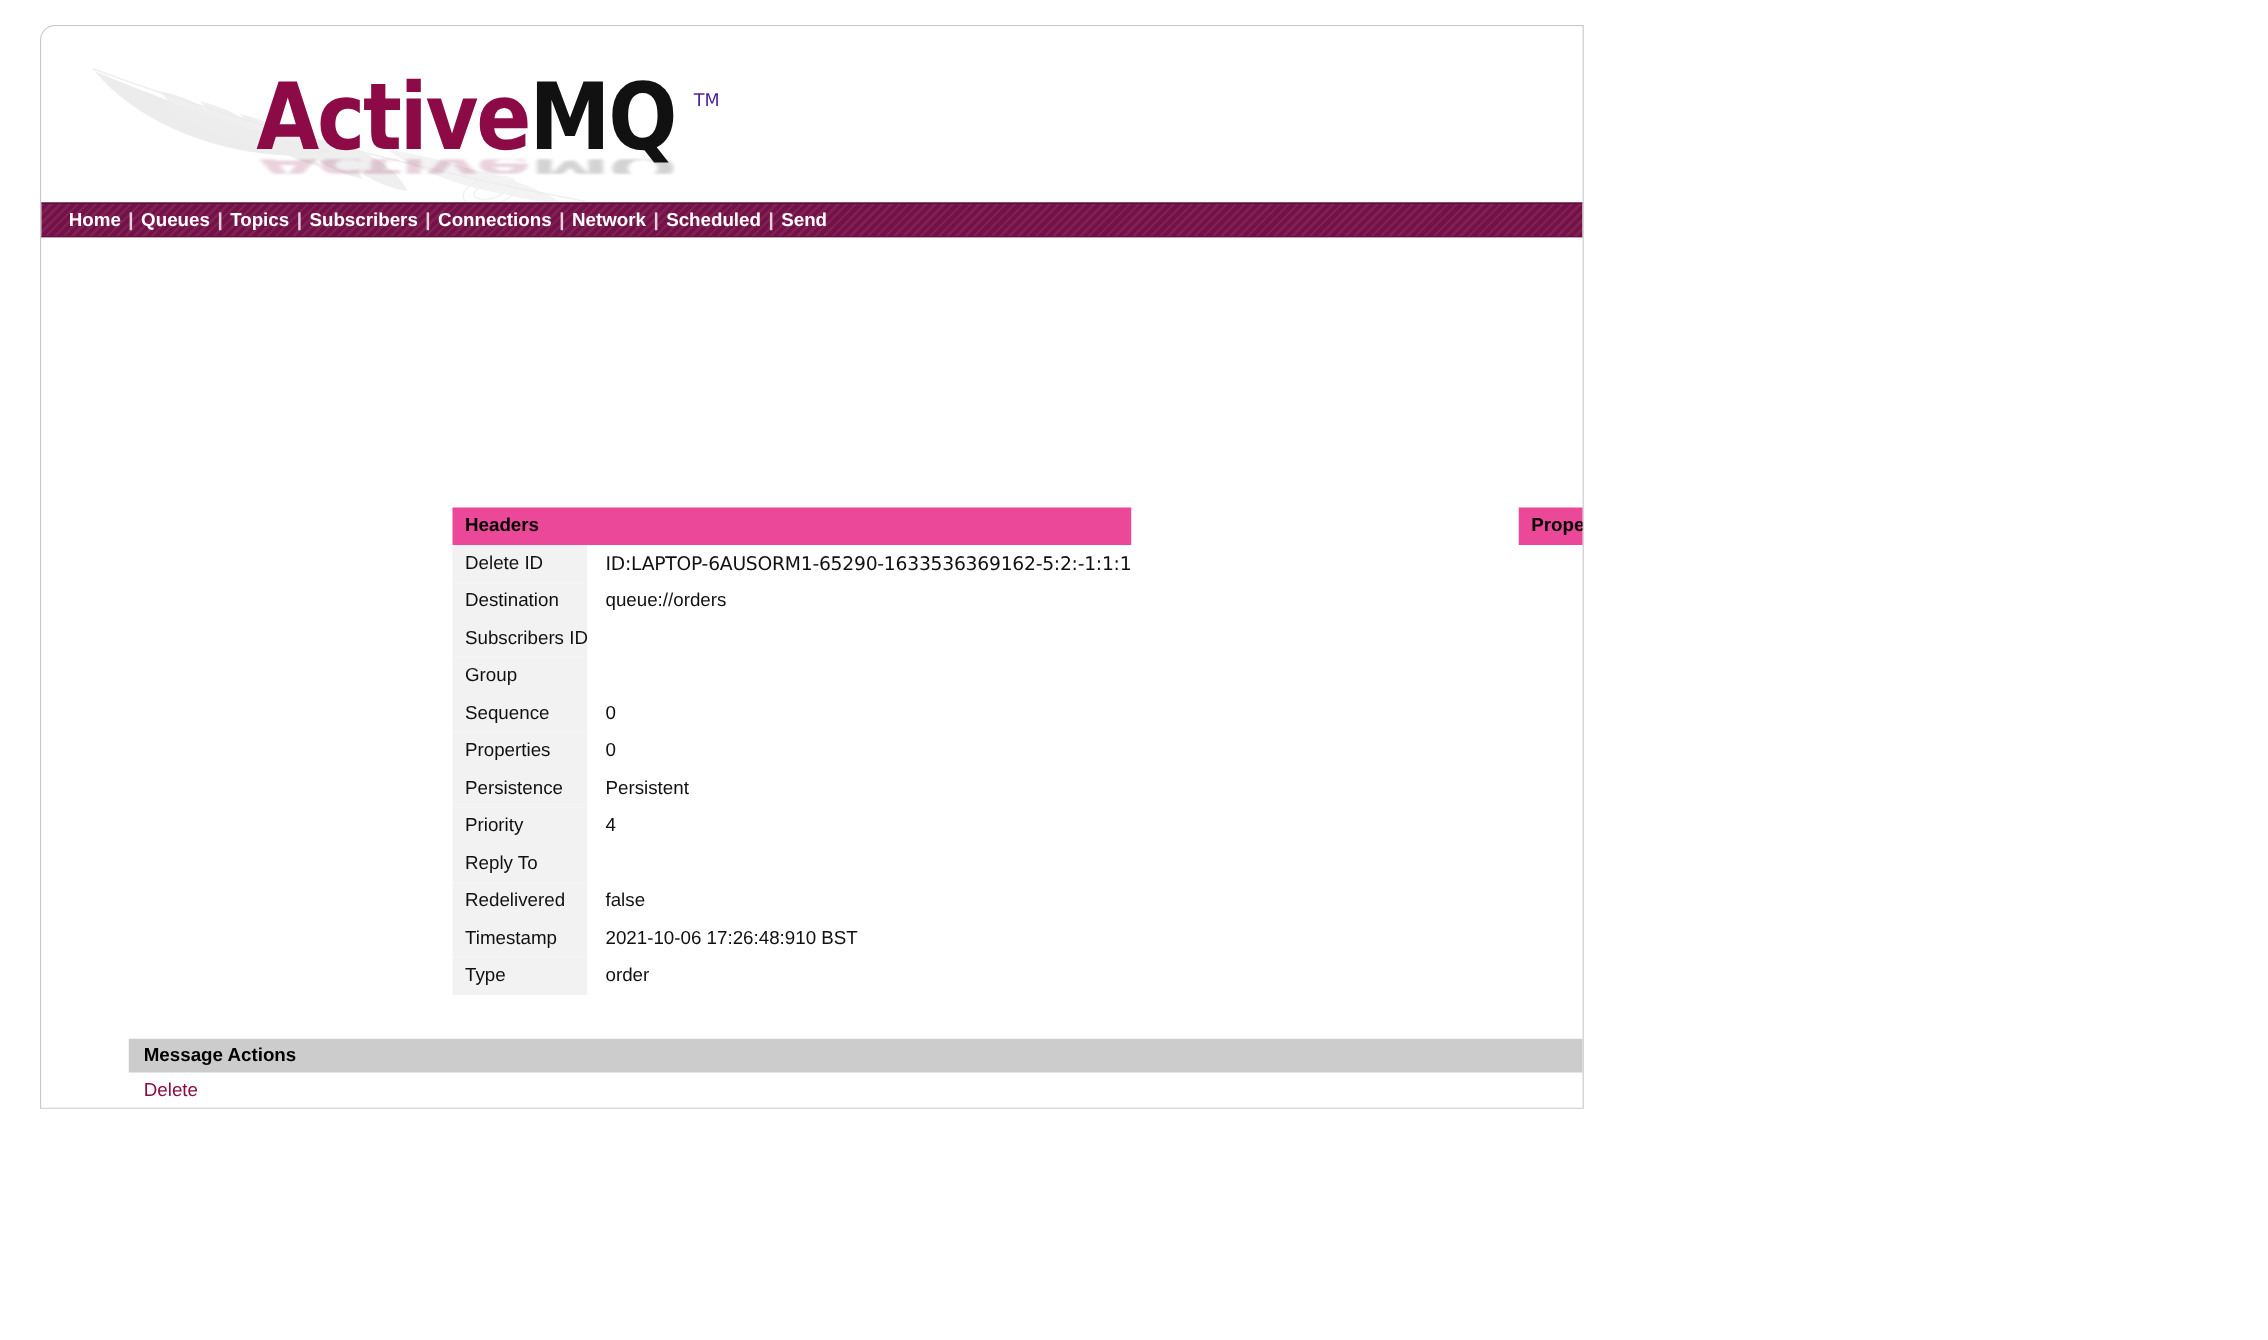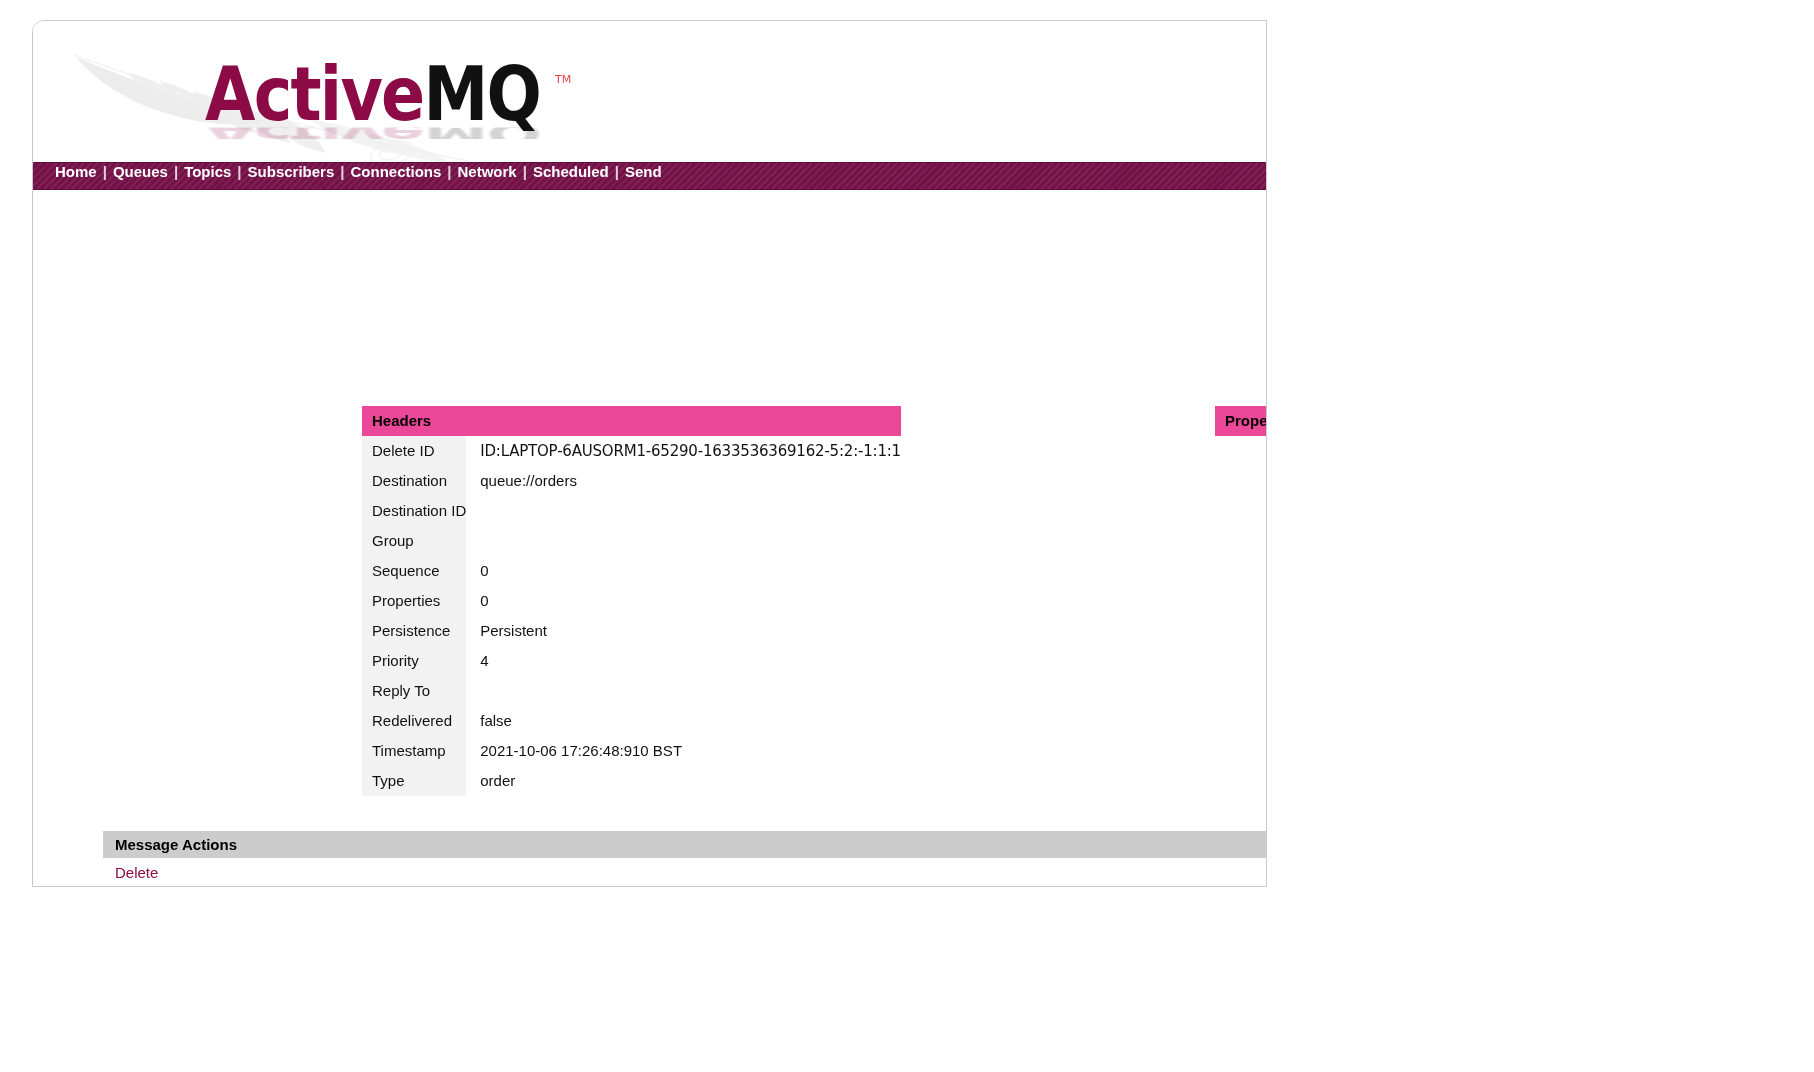--- a/index.html
+++ b/index.html
@@ -65,22 +65,22 @@
     transform: scaleX(0.88);
     transform-origin: left top;
   }
   .logo-active { color: #8c0b46; }
   .logo-mq { color: #111111; }
   .logo-tm {
     position: absolute;
     left: 350px;
     top: 22px;
     font-family: "DejaVu Sans", sans-serif;
-    font-size: 11px;
-    color: #ef4444;
+    font-size: 14px;
+    color: #4c1d95;
   }
   .logo-reflection {
     position: absolute;
     left: 172px;
     top: 118px;
     font-family: "DejaVu Sans", sans-serif;
     font-weight: bold;
     font-size: 74px;
     line-height: 30px;
     letter-spacing: -2px;
@@ -100,21 +100,21 @@
     background-color: #79134b;
     background-image: repeating-linear-gradient(
         135deg,
         rgba(255,255,255,0.055) 0px,
         rgba(255,255,255,0.055) 2px,
         rgba(0,0,0,0.05) 2px,
         rgba(0,0,0,0.05) 5px);
     border-top: 1px solid #5d0e39;
     border-bottom: 1px solid #5d0e39;
     display: flex;
-    align-items: flex-start;
+    align-items: center;
     padding-left: 22px;
     box-sizing: border-box;
   }
   .navbar a {
     color: #ffffff;
     font-family: "Liberation Sans", sans-serif;
     font-weight: bold;
     font-size: 15px;
     text-decoration: none;
     white-space: nowrap;
@@ -284,21 +284,21 @@
       </tr>
       <tr>
         <td class="hdr-label">Delete ID</td>
         <td class="hdr-value mono">ID:LAPTOP-6AUSORM1-65290-1633536369162-5:2:-1:1:1</td>
       </tr>
       <tr>
         <td class="hdr-label">Destination</td>
         <td class="hdr-value">queue://orders</td>
       </tr>
       <tr>
-        <td class="hdr-label">Destination ID</td>
+        <td class="hdr-label">Subscribers ID</td>
         <td class="hdr-value">&nbsp;</td>
       </tr>
       <tr>
         <td class="hdr-label">Group</td>
         <td class="hdr-value">&nbsp;</td>
       </tr>
       <tr>
         <td class="hdr-label">Sequence</td>
         <td class="hdr-value">0</td>
       </tr>

